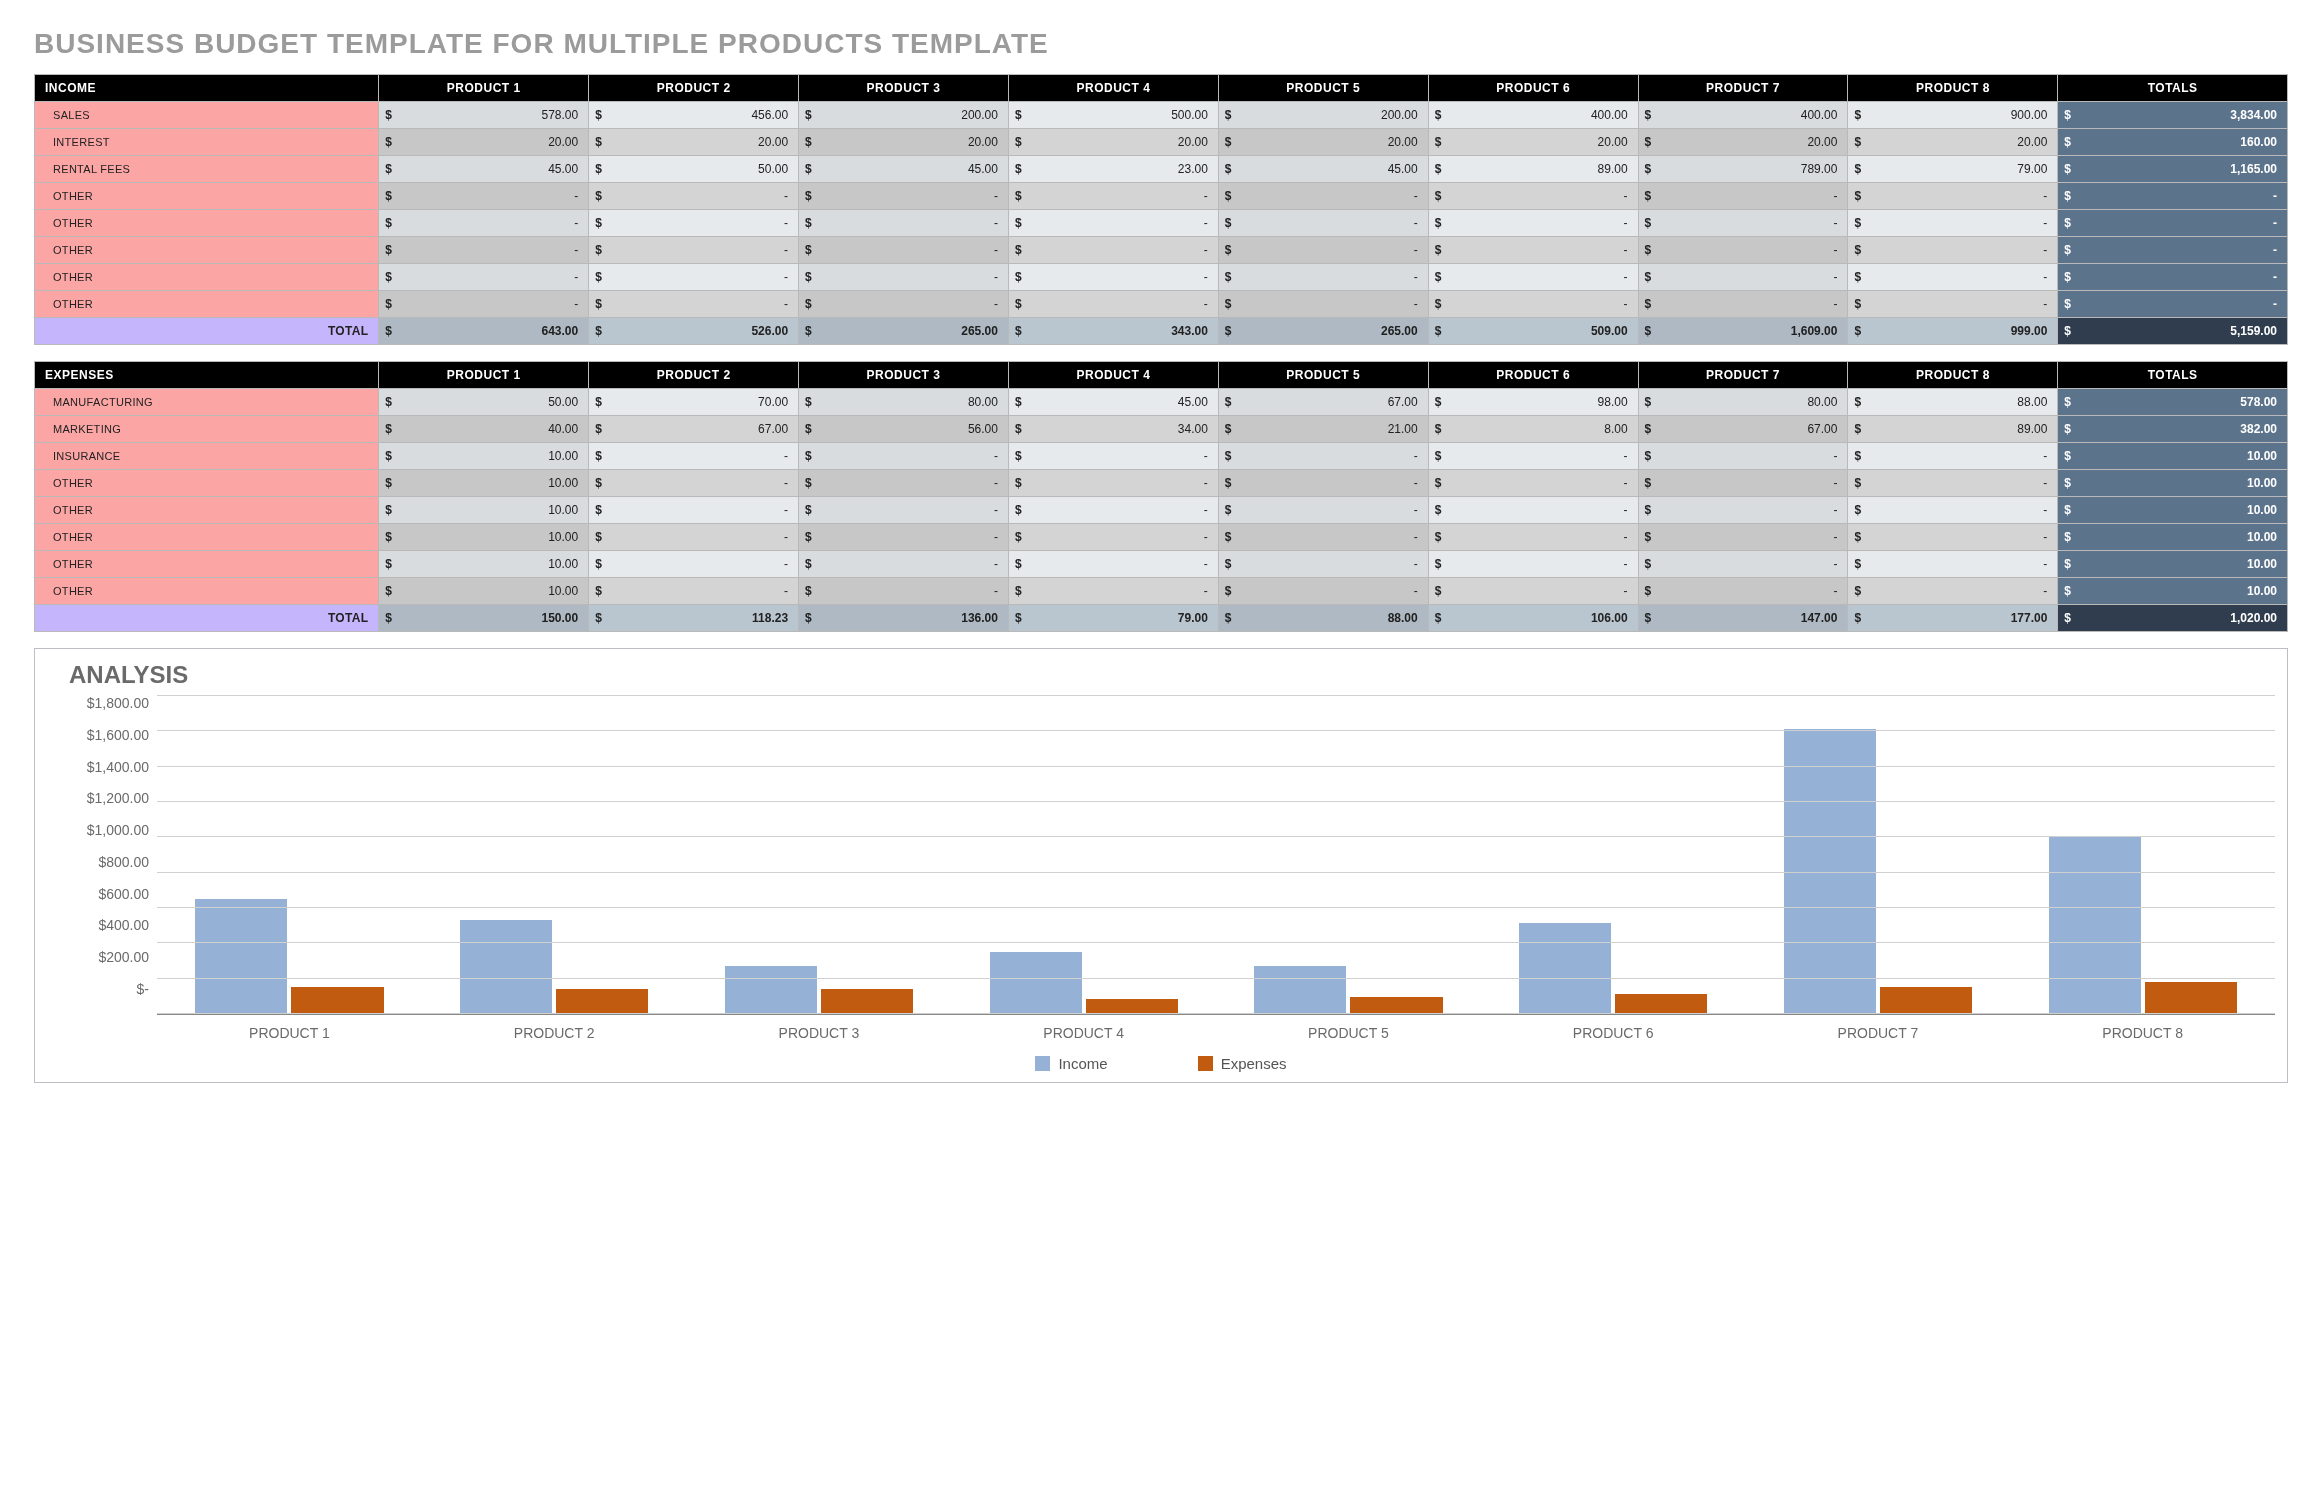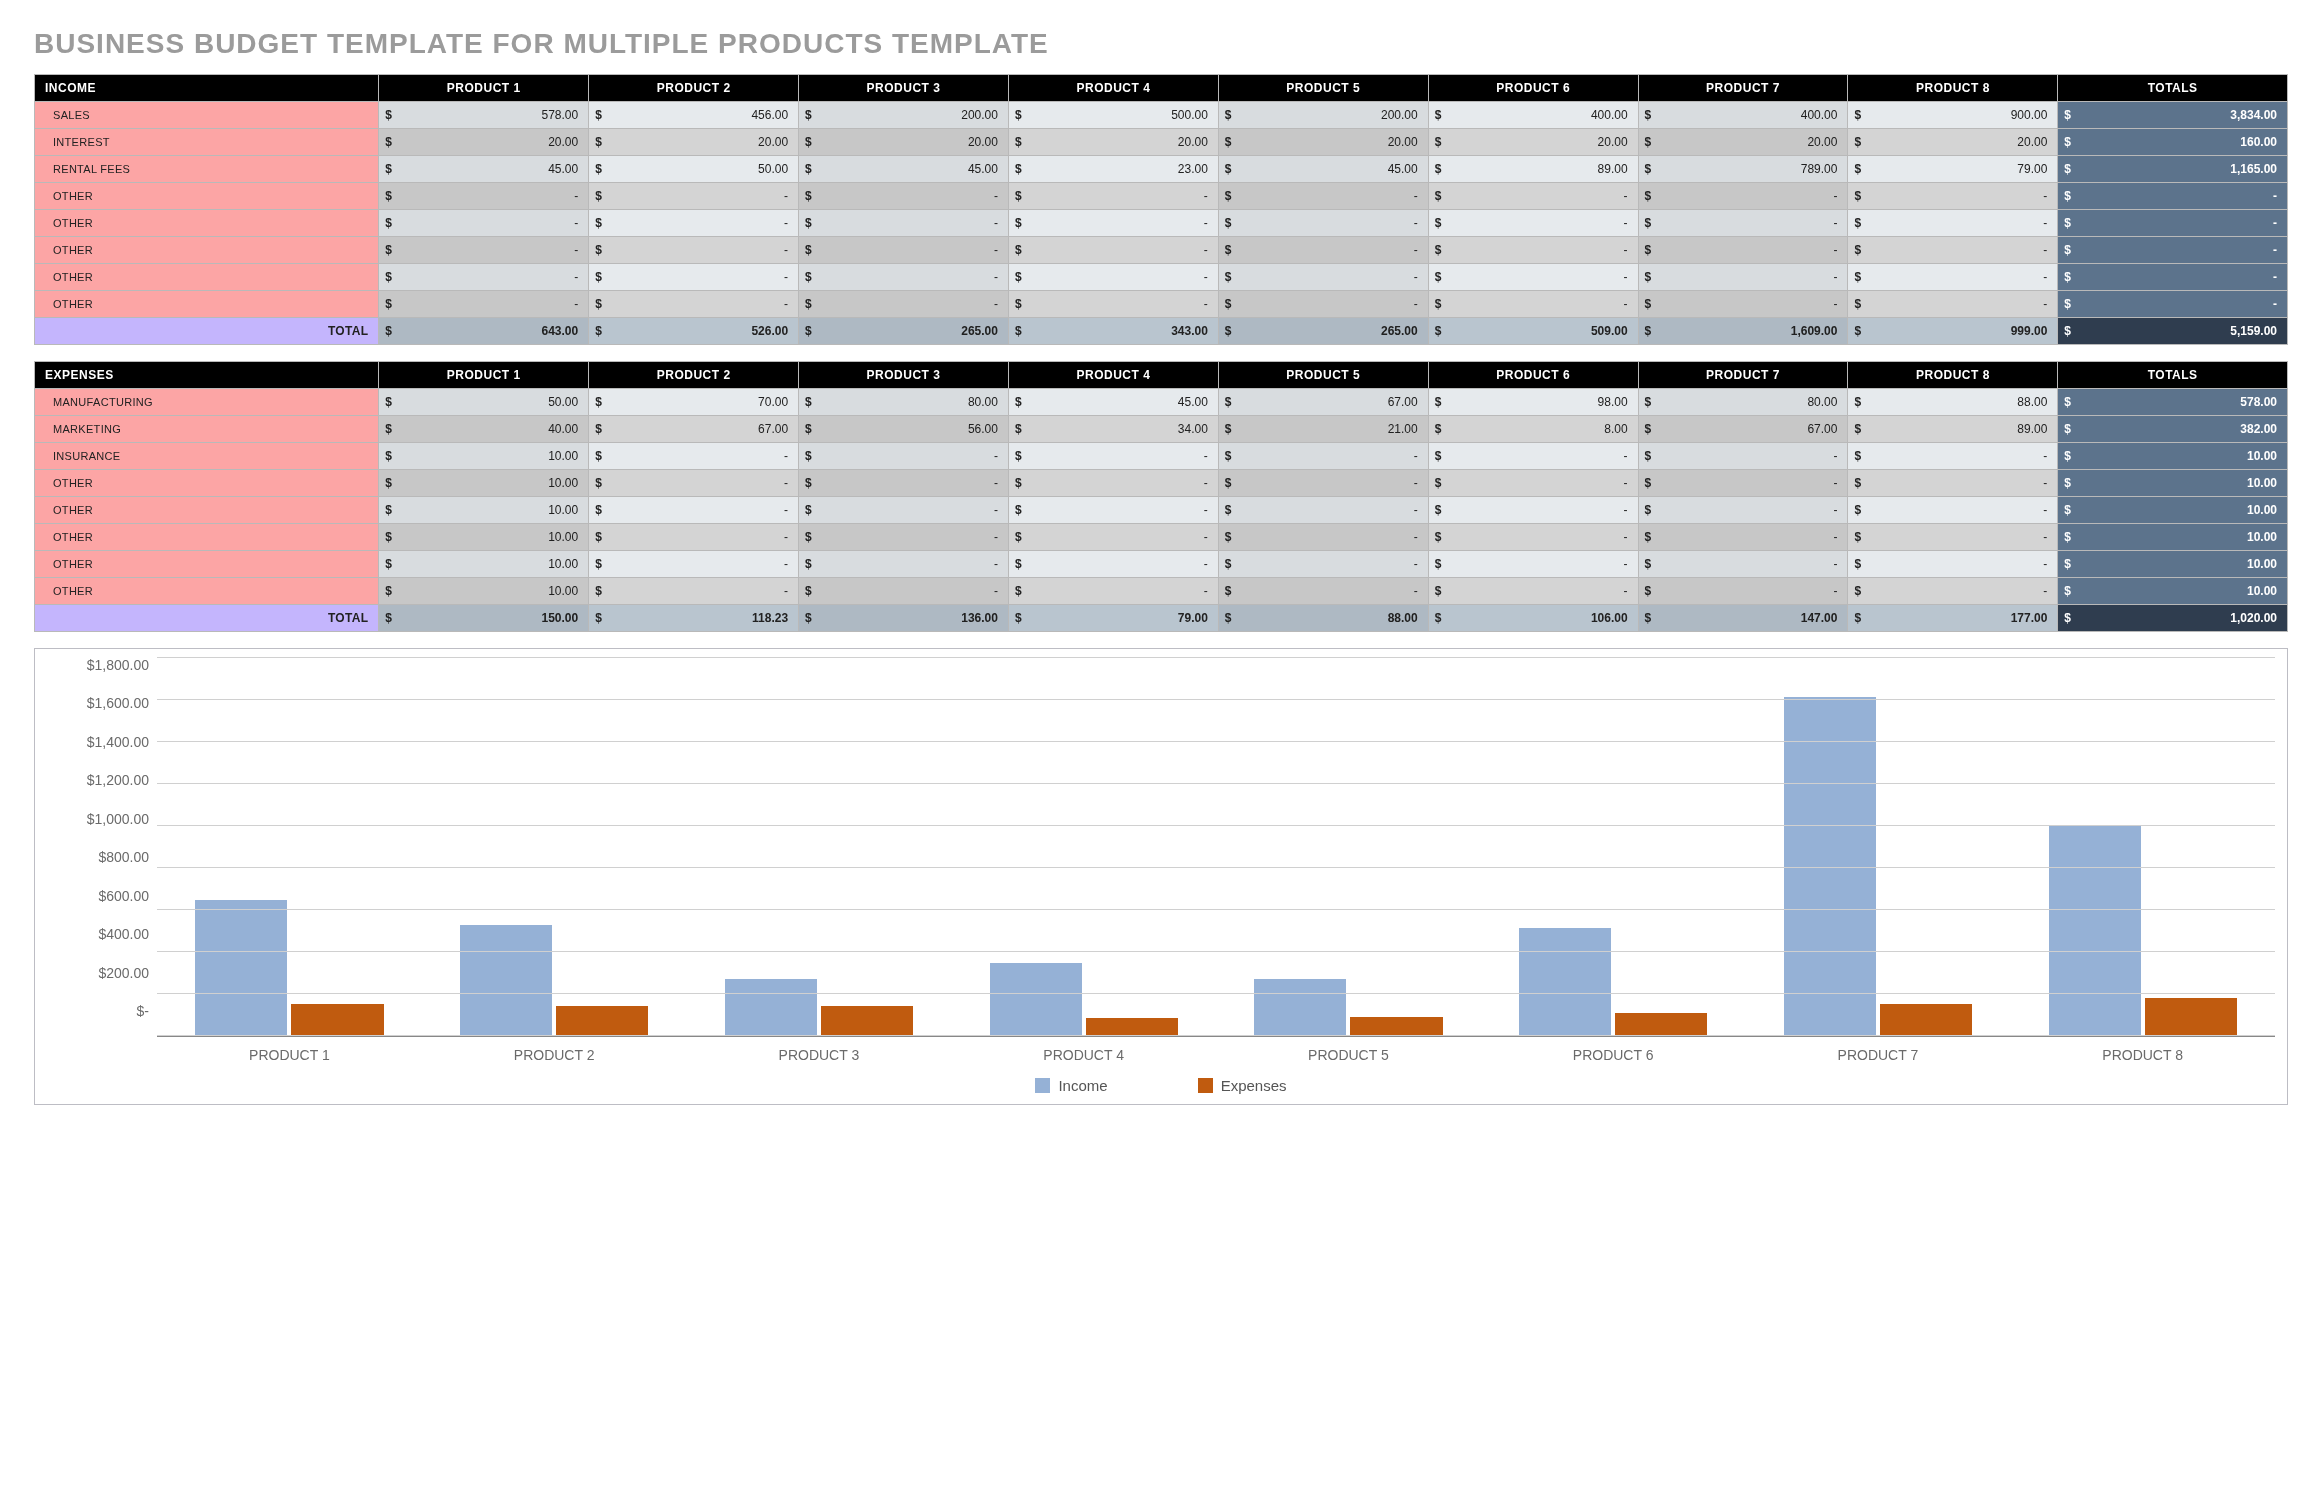--- a/index.html
+++ b/index.html
@@ -110,21 +110,21 @@
     padding:8px 12px 10px 12px;
   }
   .chart-title{
     font-size:24px;
     font-weight:700;
     color:#6a6a6a;
     margin:4px 0 6px 22px;
   }
   .chart-body{
     display:flex;
-    height:380px;
+    height:320px;
   }
   .y-axis{
     width:110px;
     display:flex;
     flex-direction:column;
     justify-content:space-between;
     align-items:flex-end;
     padding:0 8px 18px 0;
     color:#6a6a6a;
     font-size:14px;
@@ -1267,20 +1267,21 @@
           <div class="money">
             <span class="cur">$</span>
             <span>1,020.00</span>
           </div>
         </td>
       </tr>
     </tbody>
   </table>
 
 <div class="chart-card">
+  <div class="chart-title">ANALYSIS</div>
   <div class="chart-body">
     <div class="y-axis" id="y-axis">
         <div>$1,800.00</div>
         <div>$1,600.00</div>
         <div>$1,400.00</div>
         <div>$1,200.00</div>
         <div>$1,000.00</div>
         <div>$800.00</div>
         <div>$600.00</div>
         <div>$400.00</div>

